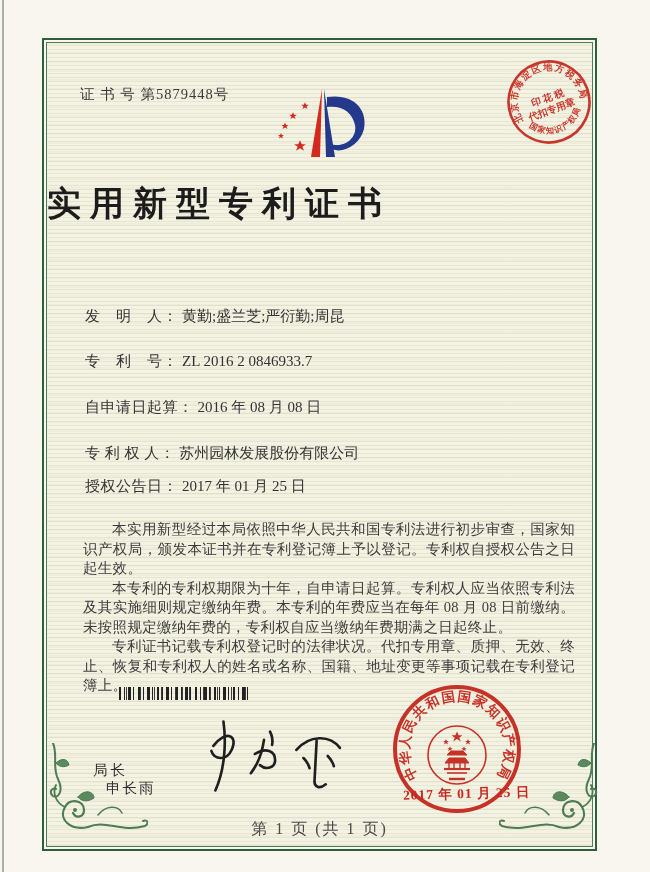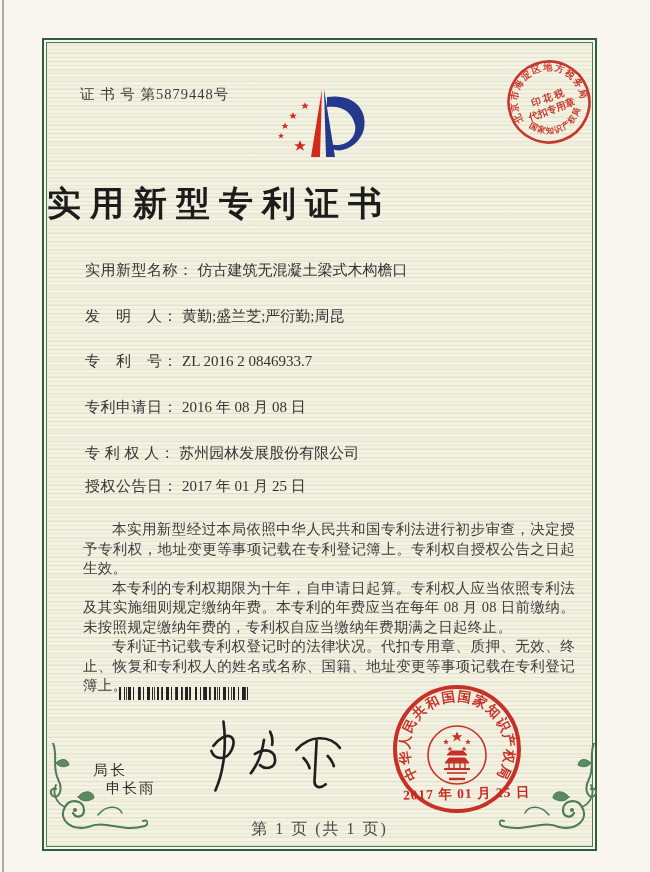--- a/index.html
+++ b/index.html
@@ -97,29 +97,28 @@
       </text>
       <text font-size="8" font-weight="bold" fill="#c5281e" letter-spacing="1">
         <textPath href="#taxBot" startOffset="50%" text-anchor="middle">国家知识产权局</textPath>
       </text>
       <text x="42" y="41" text-anchor="middle" font-size="9.5" font-weight="bold" fill="#c5281e">印 花 税</text>
       <text x="42" y="53" text-anchor="middle" font-size="9.5" font-weight="bold" fill="#c5281e">代扣专用章</text>
     </svg>
 
     <div class="abs title">实用新型专利证书</div>
 
-    <div class="field f0"><span class="lb">实用新型名称：</span><span class="vl">仿古建筑无混凝土梁式木构檐口</span></div>
     <div class="field f1"><span class="lb">发　明　人：</span><span class="vl">黄勤;盛兰芝;严衍勤;周昆</span></div>
     <div class="field f2"><span class="lb">专　利　号：</span><span class="vl">ZL 2016 2 0846933.7</span></div>
-    <div class="field f3"><span class="lb">专利申请日：</span><span class="vl">2016 年 08 月 08 日</span></div>
+    <div class="field f3"><span class="lb">自申请日起算：</span><span class="vl">2016 年 08 月 08 日</span></div>
     <div class="field f4"><span class="lb">专 利 权 人：</span><span class="vl">苏州园林发展股份有限公司</span></div>
     <div class="field f5"><span class="lb">授权公告日：</span><span class="vl">2017 年 01 月 25 日</span></div>
 
     <div class="abs paras">
-      <p>本实用新型经过本局依照中华人民共和国专利法进行初步审查，决定授予专利权，地址变更等事项记载在专利登记簿上。专利权自授权公告之日起生效。</p>
+      <p>本实用新型经过本局依照中华人民共和国专利法进行初步审查，国家知识产权局，颁发本证书并在专利登记簿上予以登记。专利权自授权公告之日起生效。</p>
       <p>本专利的专利权期限为十年，自申请日起算。专利权人应当依照专利法及其实施细则规定缴纳年费。本专利的年费应当在每年 08 月 08 日前缴纳。未按照规定缴纳年费的，专利权自应当缴纳年费期满之日起终止。</p>
       <p>专利证书记载专利权登记时的法律状况。代扣专用章、质押、无效、终止、恢复和专利权人的姓名或名称、国籍、地址变更等事项记载在专利登记簿上。</p>
     </div>
 
     <div class="abs barcode"></div>
 
     <div class="abs sig-title">局长</div>
     <div class="abs sig-name">申长雨</div>
 
     <svg class="abs sig-hand" viewBox="0 0 160 78">

